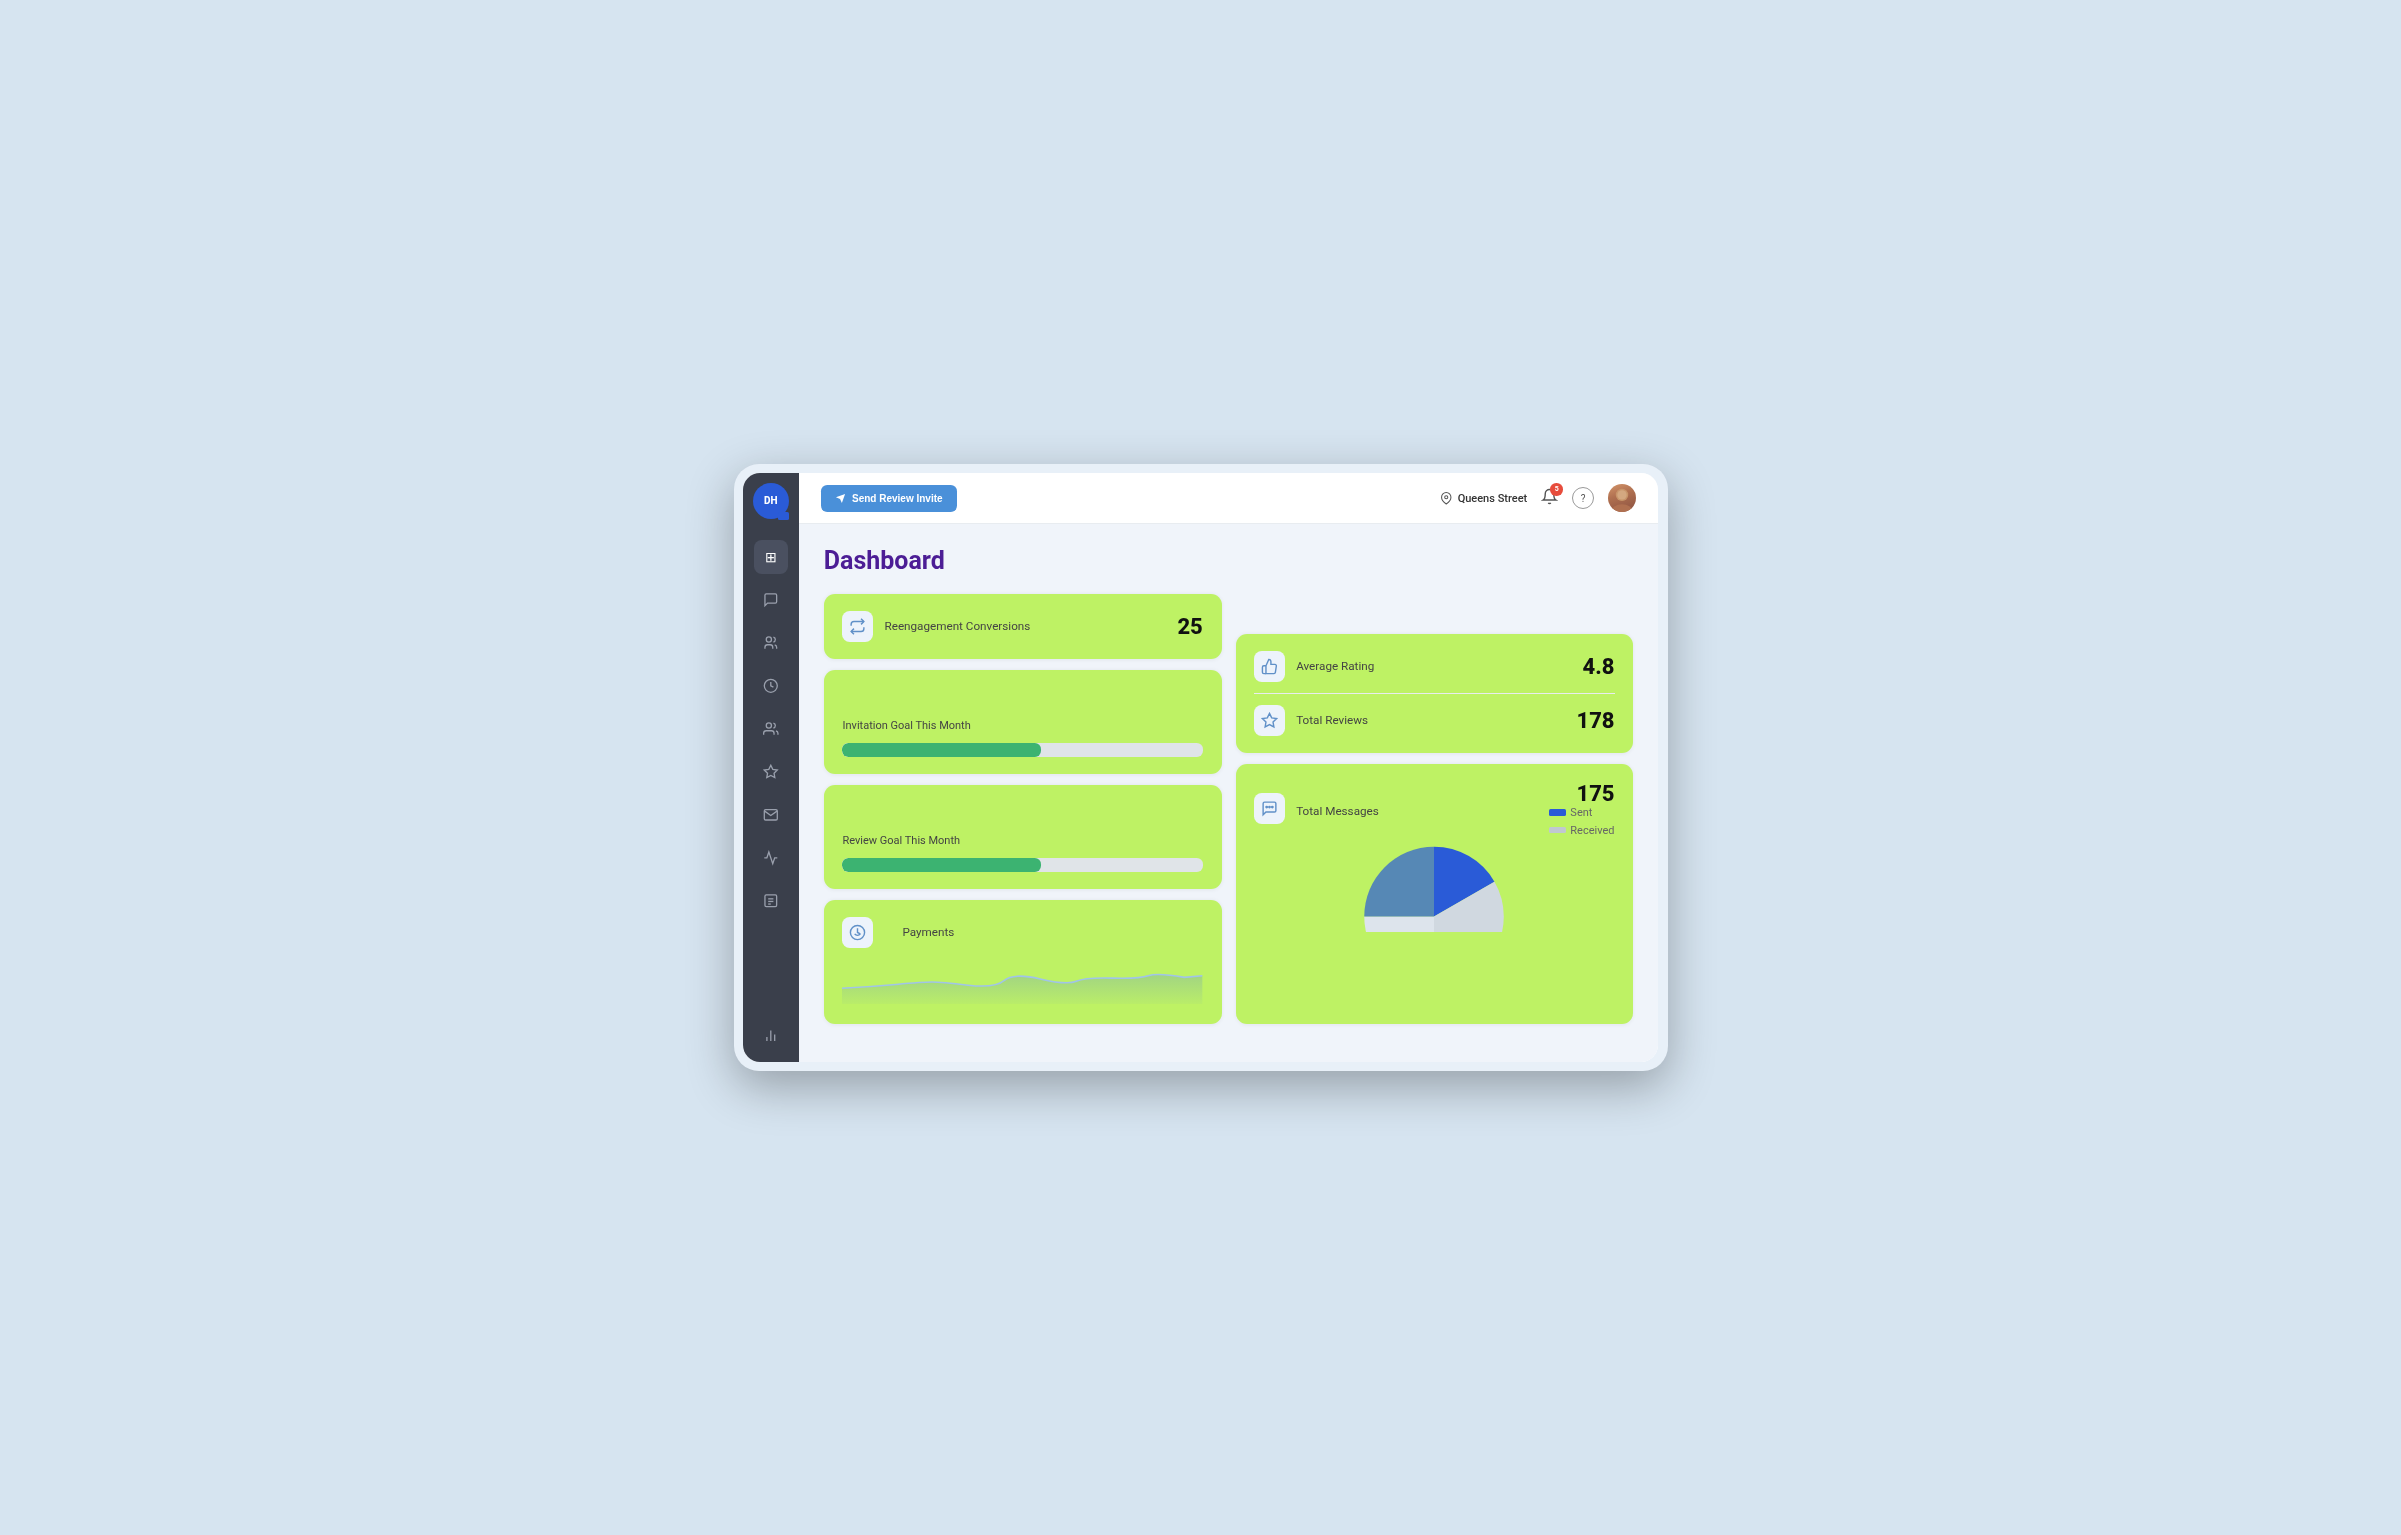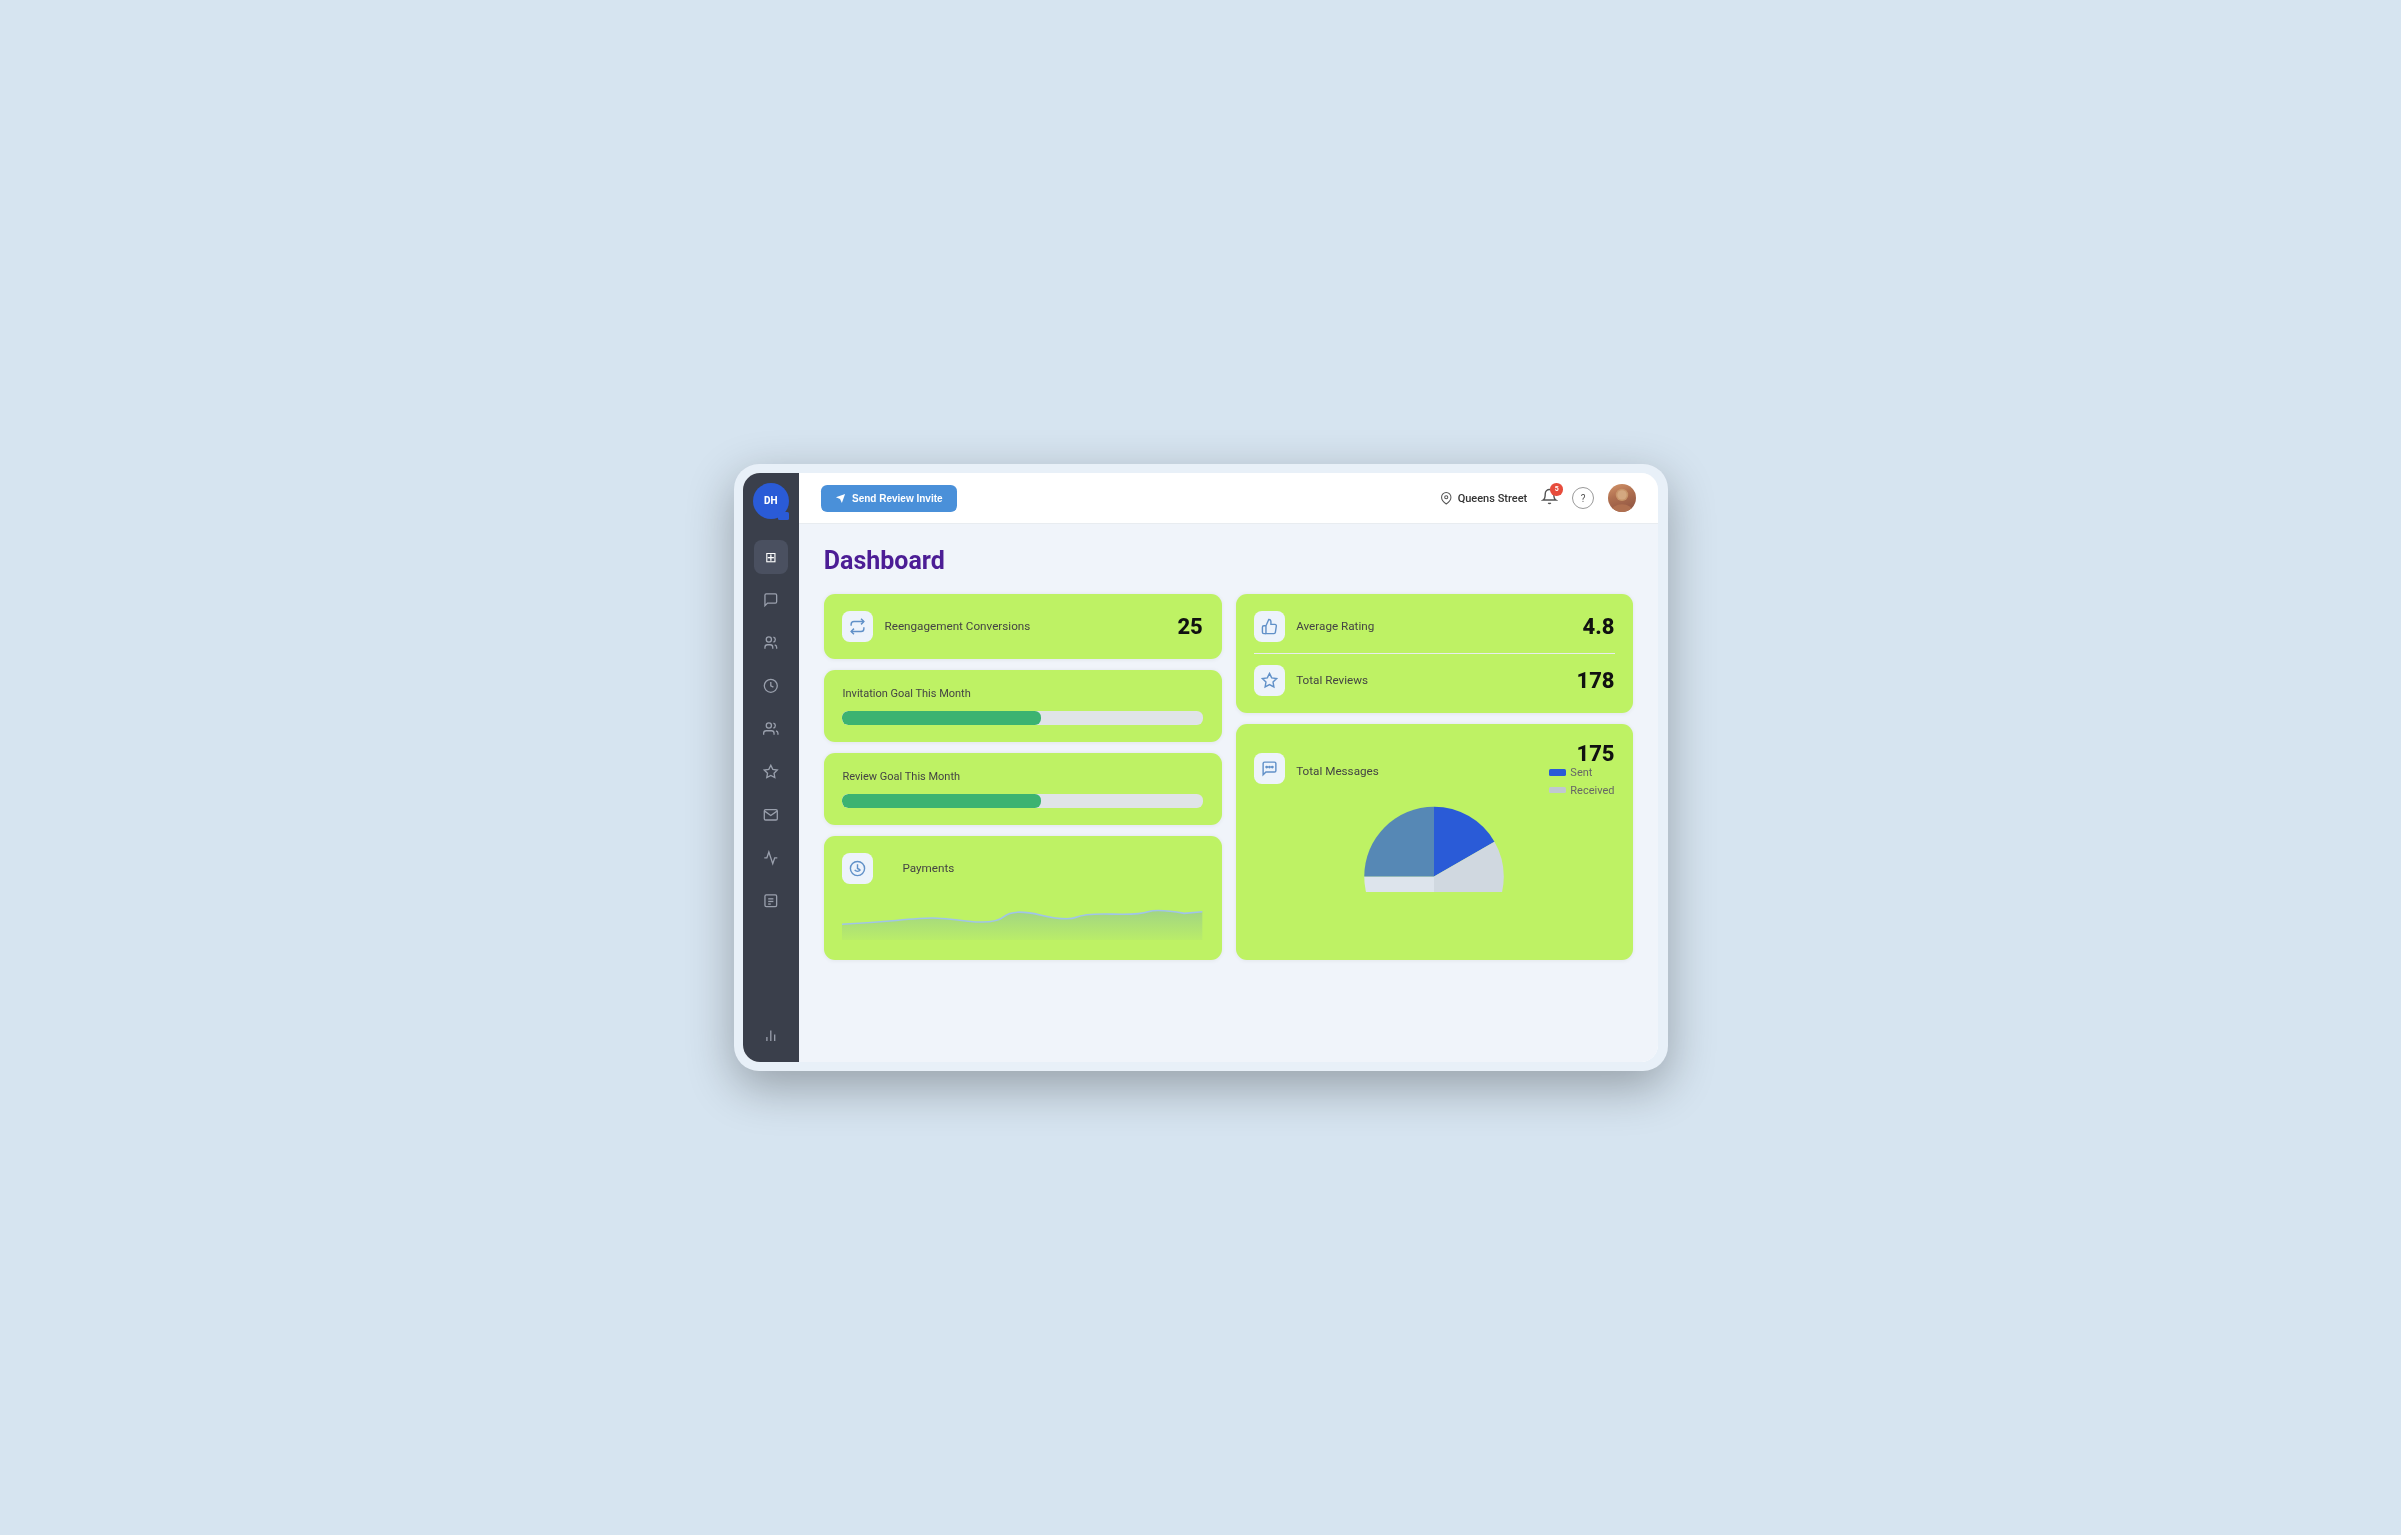--- a/index.html
+++ b/index.html
@@ -197,20 +197,21 @@
     }
     .left-col {
       display: flex;
       flex-direction: column;
       gap: 11px;
     }
     .right-col {
       display: flex;
       flex-direction: column;
       gap: 11px;
+      margin-top: 40px;
     }
     
     .card {
       background: #bef264;
       border-radius: 11px;
       padding: 17px 18.7px;
       box-shadow: 0 0.8px 4.7px rgba(0,0,0,0.06);
     }
     .card-row {
       display: flex;
@@ -237,20 +238,21 @@
     .card-value {
       font-size: 22px;
       font-weight: 800;
       color: #111;
     }
     
     .goal-card .goal-title {
       font-size: 11px;
       color: #444;
       margin-bottom: 11px;
+      margin-top: 32px;
     }
     .progress-bar-container {
       background: #e0e4e8;
       border-radius: 6.2px;
       height: 14px;
       overflow: hidden;
     }
     .progress-bar-fill {
       height: 100%;
       background: #3cb371;

